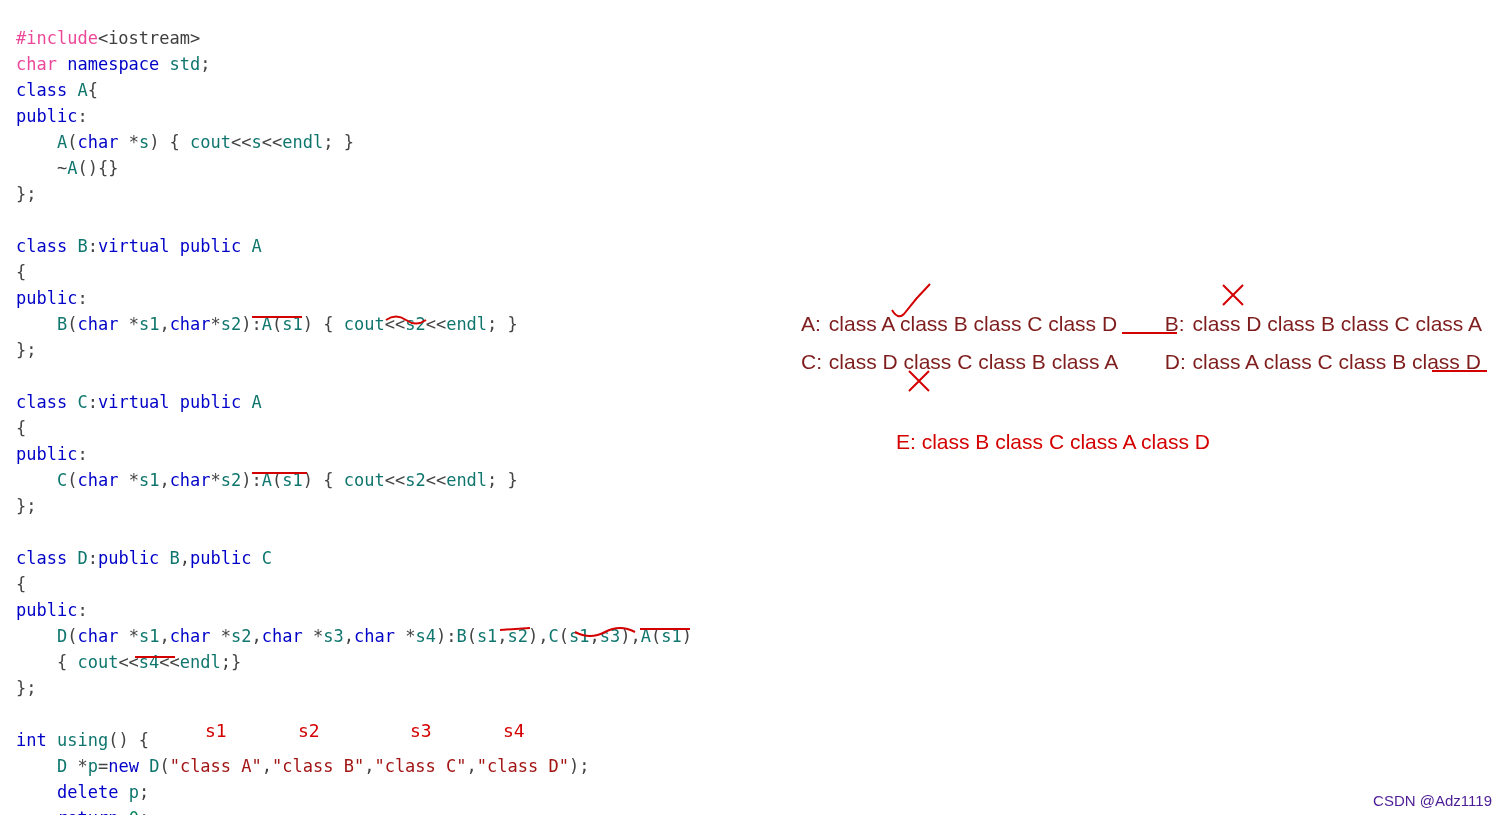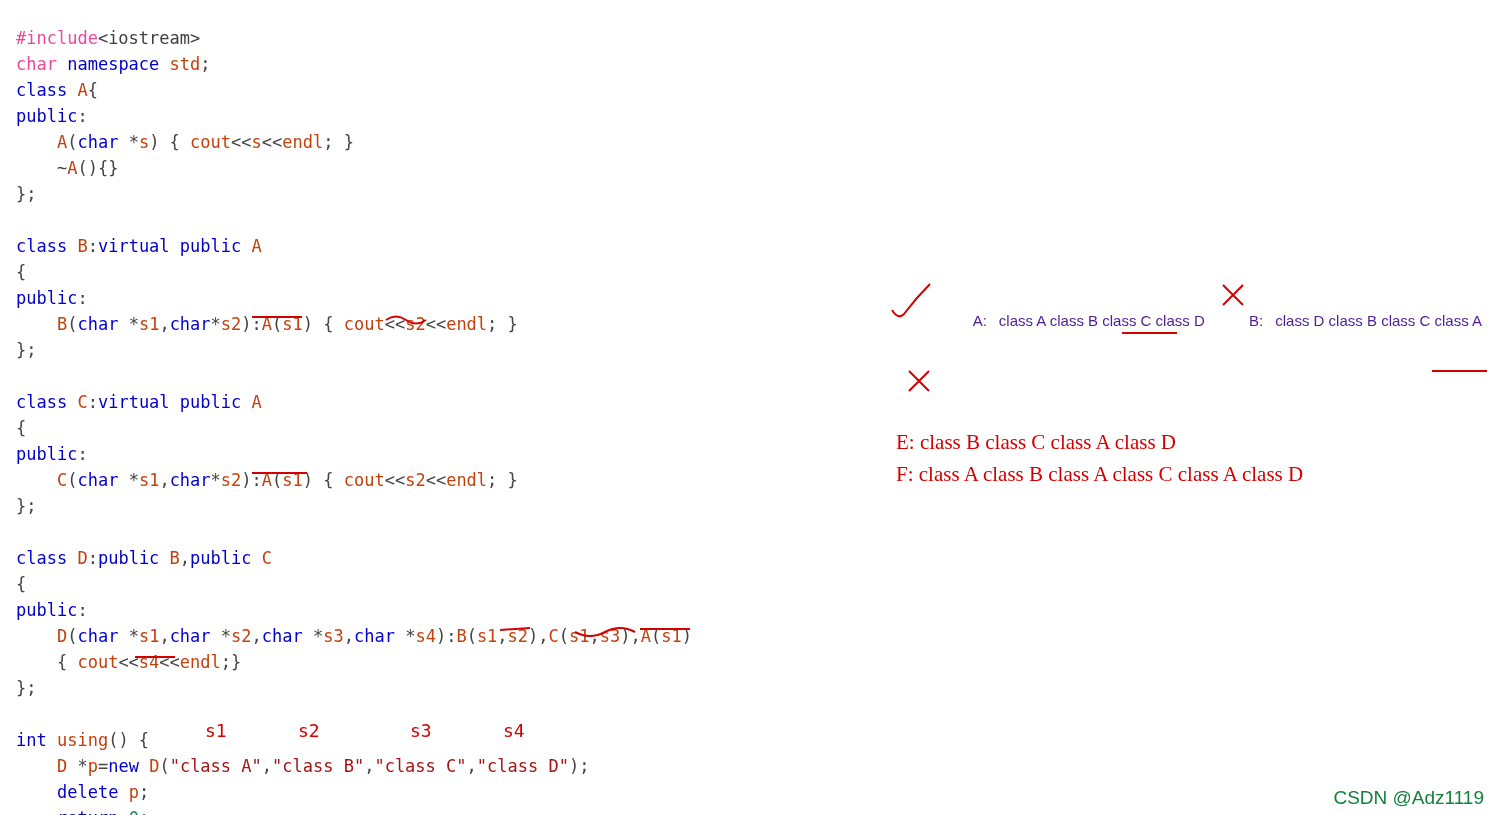--- a/index.html
+++ b/index.html
@@ -1,32 +1,32 @@
 <!DOCTYPE html>
 <html><head>
 <meta charset="utf-8">
 <style>
   html,body{margin:0;padding:0;width:1502px;height:815px;background:#fff;font-family:Consolas,"Courier New",monospace;overflow:hidden}
   .page{position:relative;width:1502px;height:815px}
   .code{position:absolute;left:16px;top:8px;font-size:17px;line-height:26px;white-space:pre}
   .kw{color:#0000c8}     
   .pp{color:#ec4899}       
   .lib{color:#404040}      
-  .name{color:#c2410c}     
+  .name{color:#0f766e}     
   .str{color:#a31515}
   .num{color:#098658}
   .plain{color:#444}
   .annot-code{position:absolute;color:#d40000;font-family:Consolas,monospace;font-size:18px}
   .underline-red{position:absolute;height:0;border-top:2px solid #d40000}
-  .answers{position:absolute;right:20px;top:312px;color:#4c1d95;font-family:Arial,sans-serif;font-size:15px}
+  .answers{position:absolute;right:20px;top:312px;color:#7f1d1d;font-family:Arial,sans-serif;font-size:21px}
   .ans-row{margin-bottom:14px;white-space:nowrap}
   .ans-label{display:inline-block;width:22px}
   .ans-gap{display:inline-block;width:36px}
-  .red-ans{position:absolute;color:#d40000;font-family:Liberation Serif, serif;font-size:21px}
-  .watermark{position:absolute;right:18px;bottom:6px;color:#15803d;font-family:Arial,sans-serif;font-size:19px}
+  .red-ans{position:absolute;color:#d40000;font-family:Liberation Sans, sans-serif;font-size:21px}
+  .watermark{position:absolute;right:10px;bottom:6px;color:#4c1d95;font-family:Arial,sans-serif;font-size:15px}
   svg.mark{position:absolute;overflow:visible}
 </style>
 </head>
 <body>
 <div class="page">
 
 <pre class="code"><span class="pp">#include</span><span class="lib">&lt;iostream&gt;</span>
 <span class="pp">char</span> <span class="kw">namespace</span> <span class="name">std</span><span class="plain">;</span>
 <span class="kw">class</span> <span class="name">A</span><span class="plain">{</span>
 <span class="kw">public</span><span class="plain">:</span>
@@ -76,31 +76,37 @@
 <div class="annot-code" style="left:503px;top:720px">s4</div>
 
 <div class="answers">
   <div class="ans-row">
     <span class="ans-label">A:</span>
     <span>class A class B class C class D</span>
     <span class="ans-gap"></span>
     <span class="ans-label">B:</span>
     <span>class D class B class C class A</span>
   </div>
+  <div class="ans-row">
+    <span class="ans-label">C:</span>
+    <span>class D class C class B class A</span>
+    <span class="ans-gap"></span>
+    <span class="ans-label">D:</span>
+    <span>class A class C class B class D</span>
+  </div>
 </div>
 
 <svg class="mark" style="left:886px;top:280px;width:50px;height:50px">
   <path d="M6 30 Q12 40 18 34 Q30 18 44 4" stroke="#d40000" stroke-width="2" fill="none"></path>
 </svg>
 <div class="underline-red" style="left:1122px;top:332px;width:55px"></div>
 <svg class="mark" style="left:1220px;top:282px;width:26px;height:26px">
   <path d="M3 3 L23 23 M23 3 L3 23" stroke="#d40000" stroke-width="2" fill="none"></path>
 </svg>
 <svg class="mark" style="left:906px;top:368px;width:26px;height:26px">
   <path d="M3 3 L23 23 M23 3 L3 23" stroke="#d40000" stroke-width="2" fill="none"></path>
 </svg>
 <div class="underline-red" style="left:1432px;top:370px;width:55px"></div>
 
 <div class="red-ans" style="left:896px;top:430px">E: class B  class C  class A class D</div>
-<div class="red-ans" style="left:896px;top:462px">F: class A class B  class A class C  class A class D</div>
 
 <div class="watermark">CSDN @Adz1119</div>
 </div>
 
 </body></html>

